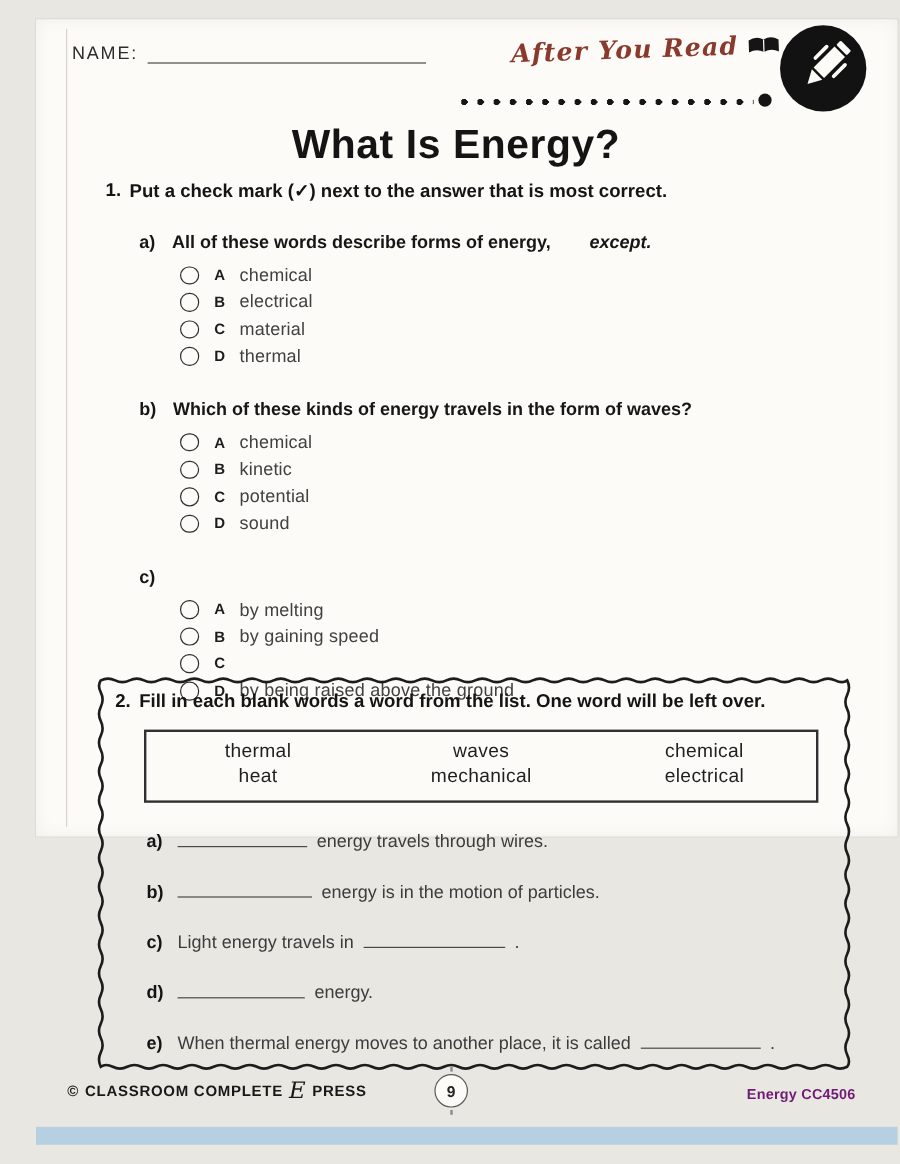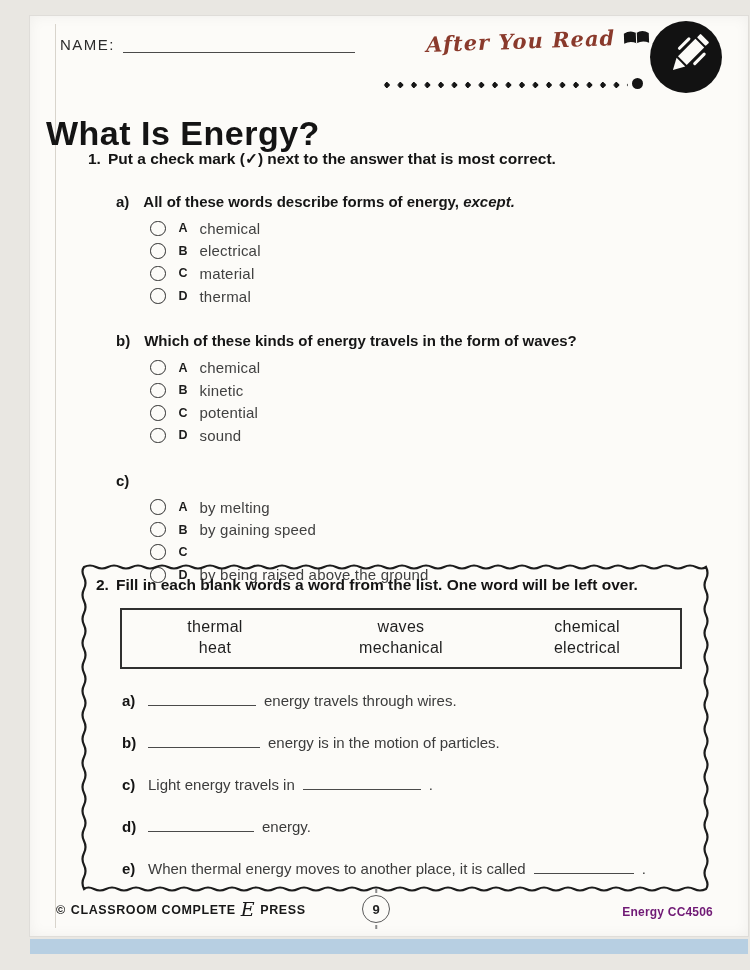--- a/index.html
+++ b/index.html
@@ -4,21 +4,21 @@
 <style>
   html,body{margin:0;padding:0;}
   body{
     width:750px;height:970px;position:relative;
     background:#e9e7e2;
     font-family:"Liberation Sans", sans-serif;
     -webkit-font-smoothing:antialiased;
     overflow:hidden;
   }
   .sheet{
-    position:absolute;left:30px;top:16px;width:718px;height:920px;
+    position:absolute;left:30px;top:16px;width:718px;height:681px;
     background:#fcfbf8;
     box-shadow:0 0 0 1px rgba(0,0,0,.04), inset 0 0 14px rgba(0,0,0,.05);
   }
   .margin-rule{
     position:absolute;left:25px;top:8px;bottom:8px;width:1px;background:#d8d4cc;
   }
   .bottom-strip{
     position:absolute;left:30px;top:939px;width:718px;height:15px;background:#b7cfe2;
   }
 
@@ -35,30 +35,30 @@
   .dots{
     position:absolute;left:352px;top:64px;width:246px;height:10px;
     background-image:radial-gradient(circle 2.7px at 5px 5px,#161616 0 2.6px,transparent 2.7px);
     background-size:13.5px 10px;background-repeat:repeat-x;
   }
   .end-dot{position:absolute;left:602px;top:62px;width:11px;height:11px;border-radius:50%;background:#141414;}
   .badge{position:absolute;left:619px;top:4px;width:74px;height:74px;}
 
   
   .title{
-    position:absolute;top:82px;left:0;width:692px;margin:16px;
+    position:absolute;top:82px;left:0;width:692px;margin:4px;text-align:center;
     font-size:34px;font-weight:bold;letter-spacing:.5px;color:#141414;
   }
 
   
   .q1{position:absolute;left:58px;top:134px;right:40px;}
   .q-prompt{display:flex;gap:7px;font-weight:bold;font-size:15.5px;color:#141414;}
   .part{margin-top:25px;}
   .part-head{display:flex;gap:14px;padding-left:28px;font-weight:bold;font-size:15px;color:#161616;}
-  .ital{font-style:italic;}
+  .ital{font-style:italic;margin-left:28px;}
   .ital:empty{display:none;}
   .options{padding-left:62px;margin-top:7px;}
   .opt{display:flex;align-items:center;height:22.6px;}
   .bubble{width:13.5px;height:13.5px;border:1.7px solid #2e2e2e;border-radius:50%;flex:none;background:transparent;}
   .opt-letter{margin-left:13px;width:13px;font-weight:bold;font-size:12.5px;color:#1c1c1c;flex:none;}
   .opt-text{margin-left:8px;font-size:15px;color:#414141;letter-spacing:.2px;}
 
   
   .q2{position:absolute;left:50px;top:547px;width:630px;height:330px;box-sizing:border-box;padding:13px 16px 0 16px;}
   .wavy{position:absolute;left:0;top:0;width:630px;height:330px;pointer-events:none;}

